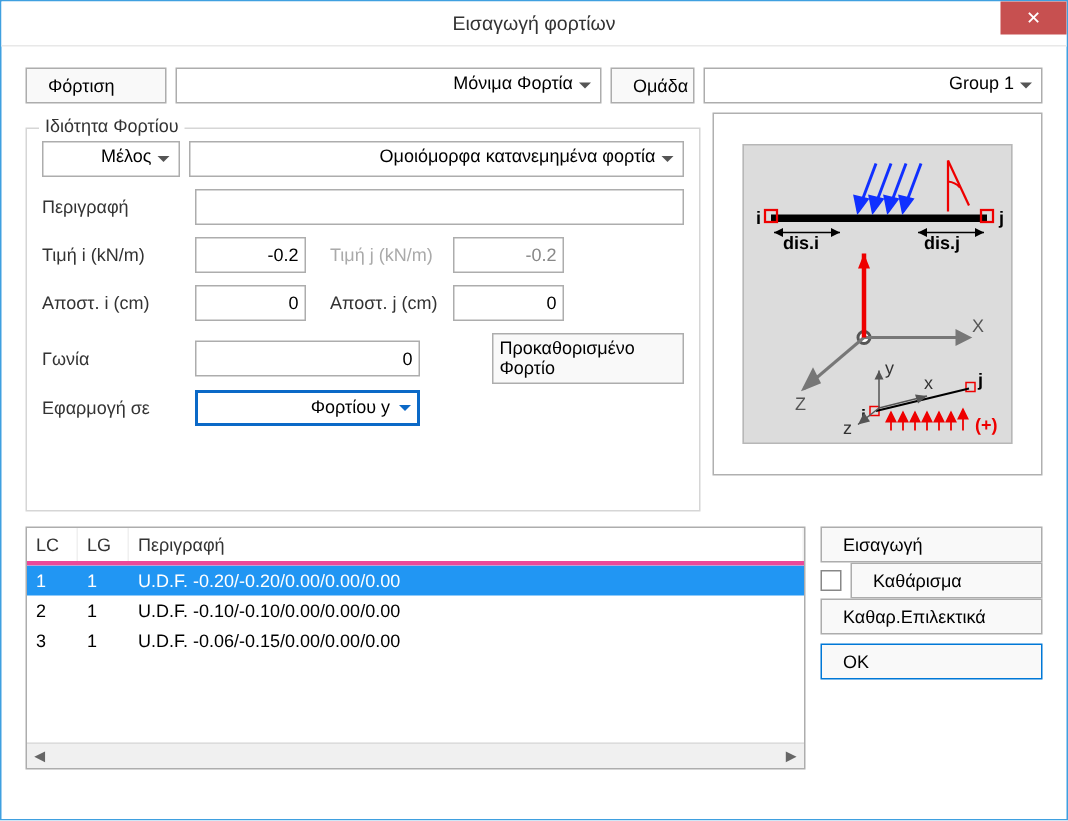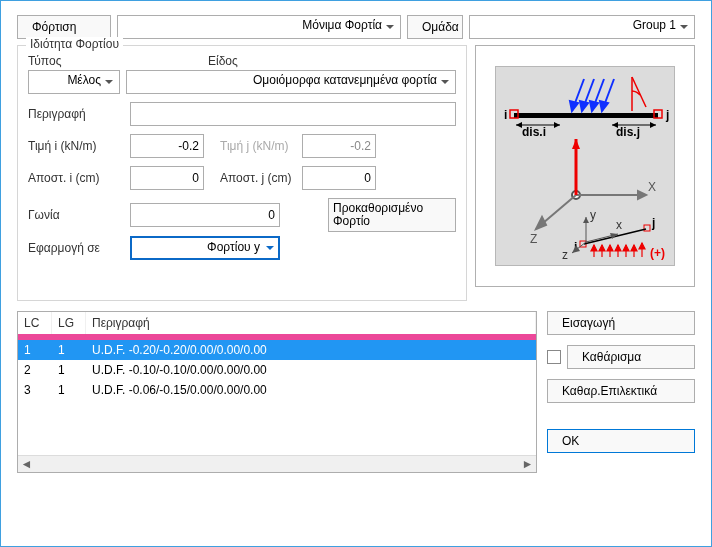--- a/index.html
+++ b/index.html
@@ -7,57 +7,63 @@
   .window { width: 712px; height: 547px; border: 1px solid #3fa0e0; background: #fff; position: relative; }
   .titlebar { height: 30px; background: #fff; border-bottom: 1px solid #e8e8e8; display: flex; align-items: center; justify-content: center; position: relative; }
   .titlebar-title { color: #333; font-size: 13px; }
   .close-btn { position: absolute; right: 0; top: 0; width: 44px; height: 22px; background: #c75050; color: #fff; display: flex; align-items: center; justify-content: center; font-size: 11px; cursor: pointer; }
   .body { padding: 14px 16px 12px 16px; }
   .toprow { display: flex; gap: 6px; align-items: center; margin-bottom: 6px; }
   .btn { background: #f9f9f9; border: 1px solid #adadad; padding: 4px 14px; cursor: pointer; text-align: left; }
   .select, .input { background: #fff; border: 1px solid #adadad; height: 24px; padding: 2px 4px; text-align: right; }
   .select { cursor: pointer; padding-right: 18px; position: relative; }
   .select::after { content: ""; position: absolute; right: 6px; top: 50%; transform: translateY(-50%); border-left: 4px solid transparent; border-right: 4px solid transparent; border-top: 4px solid #555; }
-  .fieldset { border: 1px solid #d6d6d6; padding: 8px 10px 10px 10px; position: relative; margin-top: 0; }
+  .fieldset { border: 1px solid #d6d6d6; padding: 8px 10px 10px 10px; position: relative; margin-top: 10px; }
   .fieldset-legend { position: absolute; top: -9px; left: 8px; background: #fff; padding: 0 4px; color: #333; }
   .midrow { display: flex; gap: 8px; }
   .leftcol { flex: 1; }
   .rightcol { width: 220px; }
   .formrow { display: flex; align-items: center; gap: 6px; margin-bottom: 8px; }
   .lbl { color: #333; }
   .disabled-lbl { color: #aaa; }
   .preview-box { border: 1px solid #b0b0b0; height: 242px; background: #fff; display: flex; align-items: center; justify-content: center; }
   .preview-inner { width: 180px; height: 200px; background: #dcdcdc; position: relative; border: 1px solid #b7b7b7; }
   .table-wrap { margin-top: 10px; display: flex; gap: 10px; }
   .table-box { flex: 1; border: 1px solid #adadad; height: 162px; position: relative; background: #fff; display:flex; flex-direction:column; }
-  .thead { display: flex; background: #fff; border-bottom: 6px solid #ec4899; }
+  .thead { display: flex; background: #fff; border-bottom: 3px solid #ec4899; }
   .th { padding: 4px 6px; color: #333; border-right: 1px solid #f0f0f0; }
   .tbody { flex:1; overflow:auto; }
   .tr { display: flex; }
   .td { padding: 3px 6px; }
   .tr.sel { background: #2196f3; color: #fff; }
   .col-lc { width: 34px; }
   .col-lg { width: 34px; }
   .col-desc { flex: 1; }
   .hscroll { height: 17px; background: #f0f0f0; border-top: 1px solid #dcdcdc; display: flex; align-items: center; }
   .hscroll .arrow { width: 17px; height: 17px; display: flex; align-items: center; justify-content: center; color: #666; cursor: pointer; }
   .hscroll .track { flex: 1; }
-  .btncol { width: 148px; display: flex; flex-direction: column; gap: 10px; }
+  .btncol { width: 148px; display: flex; flex-direction: column; gap: 0; }
   .btncol .btn { width: 100%; }
   .btn.ok { border-color: #0078d7; }
   .chk-row { display: flex; align-items: center; gap: 6px; }
   .chk { width: 14px; height: 14px; border: 1px solid #888; background: #fff; cursor: pointer; }
   .apply-select { border: 2px solid #0b69c7; }
   .select.apply-select::after { right: 4px; border-top-color: #0b69c7; }
 </style>
 </head>
 <body>
 
 <div class="window">
 
+  <div class="titlebar">
+    <span class="titlebar-title">Εισαγωγή φορτίων</span>
+    <div class="close-btn">
+      <span>✕</span>
+    </div>
+  </div>
 
   <div class="body">
 
     <div class="toprow">
       <div class="btn" style="width:94px">
         <span>Φόρτιση</span>
       </div>
       <div class="select" style="flex:1">
         <span>Μόνιμα Φορτία</span>
       </div>
@@ -68,25 +74,20 @@
         <span>Group 1</span>
       </div>
     </div>
 
     <div class="midrow">
 
       <div class="leftcol">
         <div class="fieldset" style="height:256px">
           <div class="fieldset-legend">Ιδιότητα Φορτίου</div>
 
-          <div class="formrow" style="margin-bottom:2px">
-            <div class="lbl" style="width:96px">Τύπος</div>
-            <div style="width:72px"></div>
-            <div class="lbl">Είδος</div>
-          </div>
 
           <div class="formrow">
             <div class="select" style="width:92px">
               <span>Μέλος</span>
             </div>
             <div class="select" style="flex:1">
               <span>Ομοιόμορφα κατανεμημένα φορτία</span>
             </div>
           </div>
 

